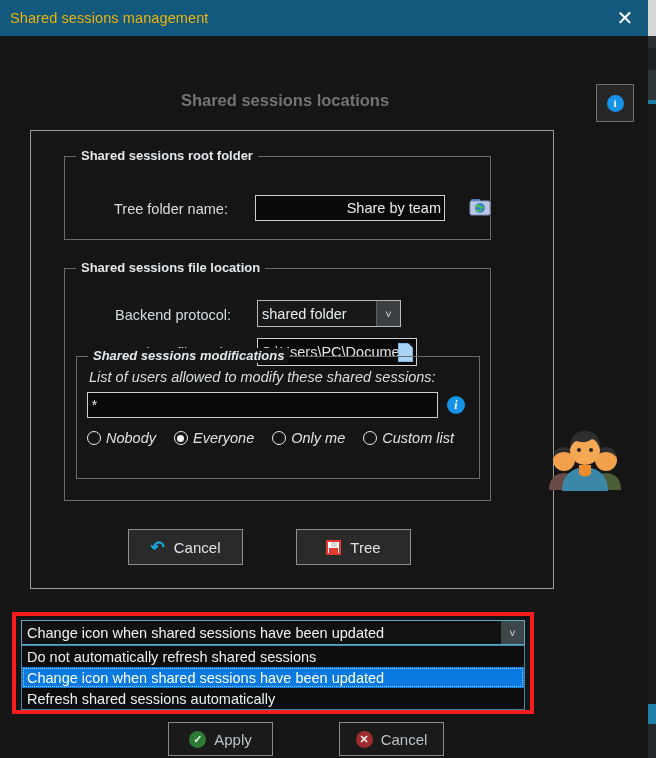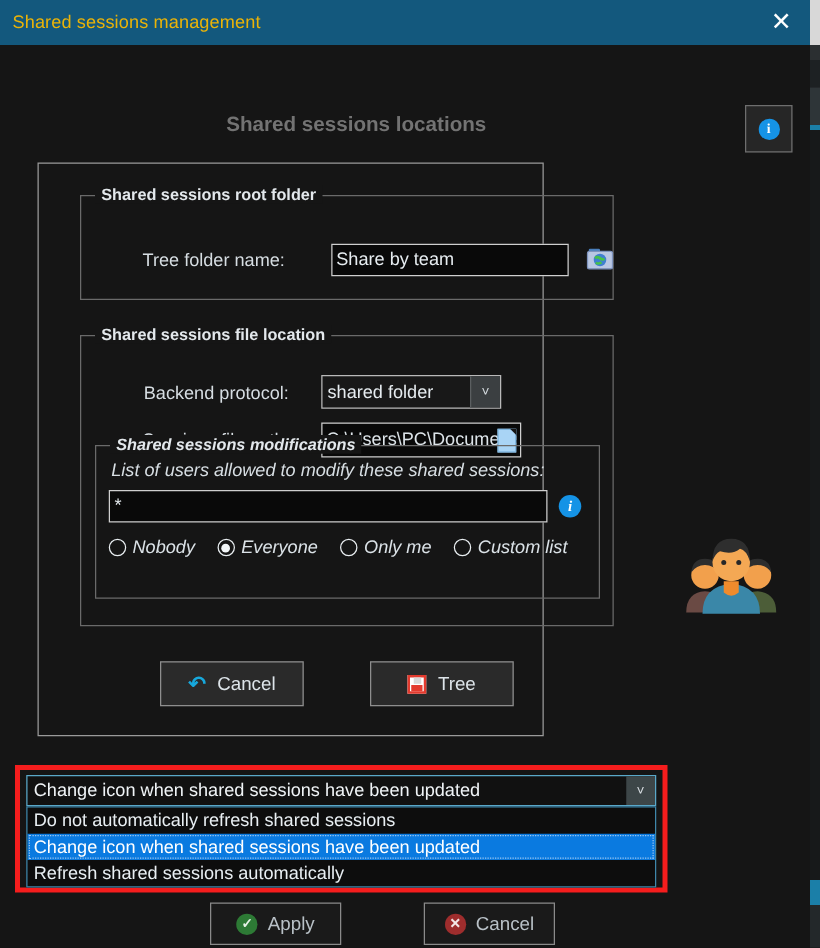--- a/index.html
+++ b/index.html
@@ -84,21 +84,21 @@
     font-size: 11px; font-weight: bold;
     font-family: "Liberation Serif", serif;
     display: flex; align-items: center; justify-content: center;
     line-height: 1;
   }
 
   
   #main-panel {
     position: absolute;
     top: 94px; left: 30px;
-    width: 405px; height: 459px;
+    width: 524px; height: 459px;
     border: 1px solid #9a9a9a;
     background: #151515;
   }
 
   
   .fieldset {
     position: absolute;
     border: 1px solid #6a6a6a;
   }
   .legend {
@@ -131,21 +131,21 @@
     font-size: 14.5px;
     font-family: "Liberation Sans", sans-serif;
     padding: 0 3px;
     display: flex; align-items: center;
     overflow: hidden;
     white-space: nowrap;
   }
 
   
   #tree-label  { top: 44px; left: 49px; }
-  #tree-input  { top: 38px; left: 200px; width: 190px; height: 26px; }
+  #tree-input  { top: 38px; left: 190px; width: 190px; height: 26px; justify-content: flex-end; }
   #globe-folder-btn {
     position: absolute; top: 40px; left: 403px;
     width: 25px; height: 22px;
     cursor: pointer;
   }
 
   
   #proto-label { top: 38px; left: 50px; }
   #proto-combo {
     position: absolute; top: 31px; left: 192px;

